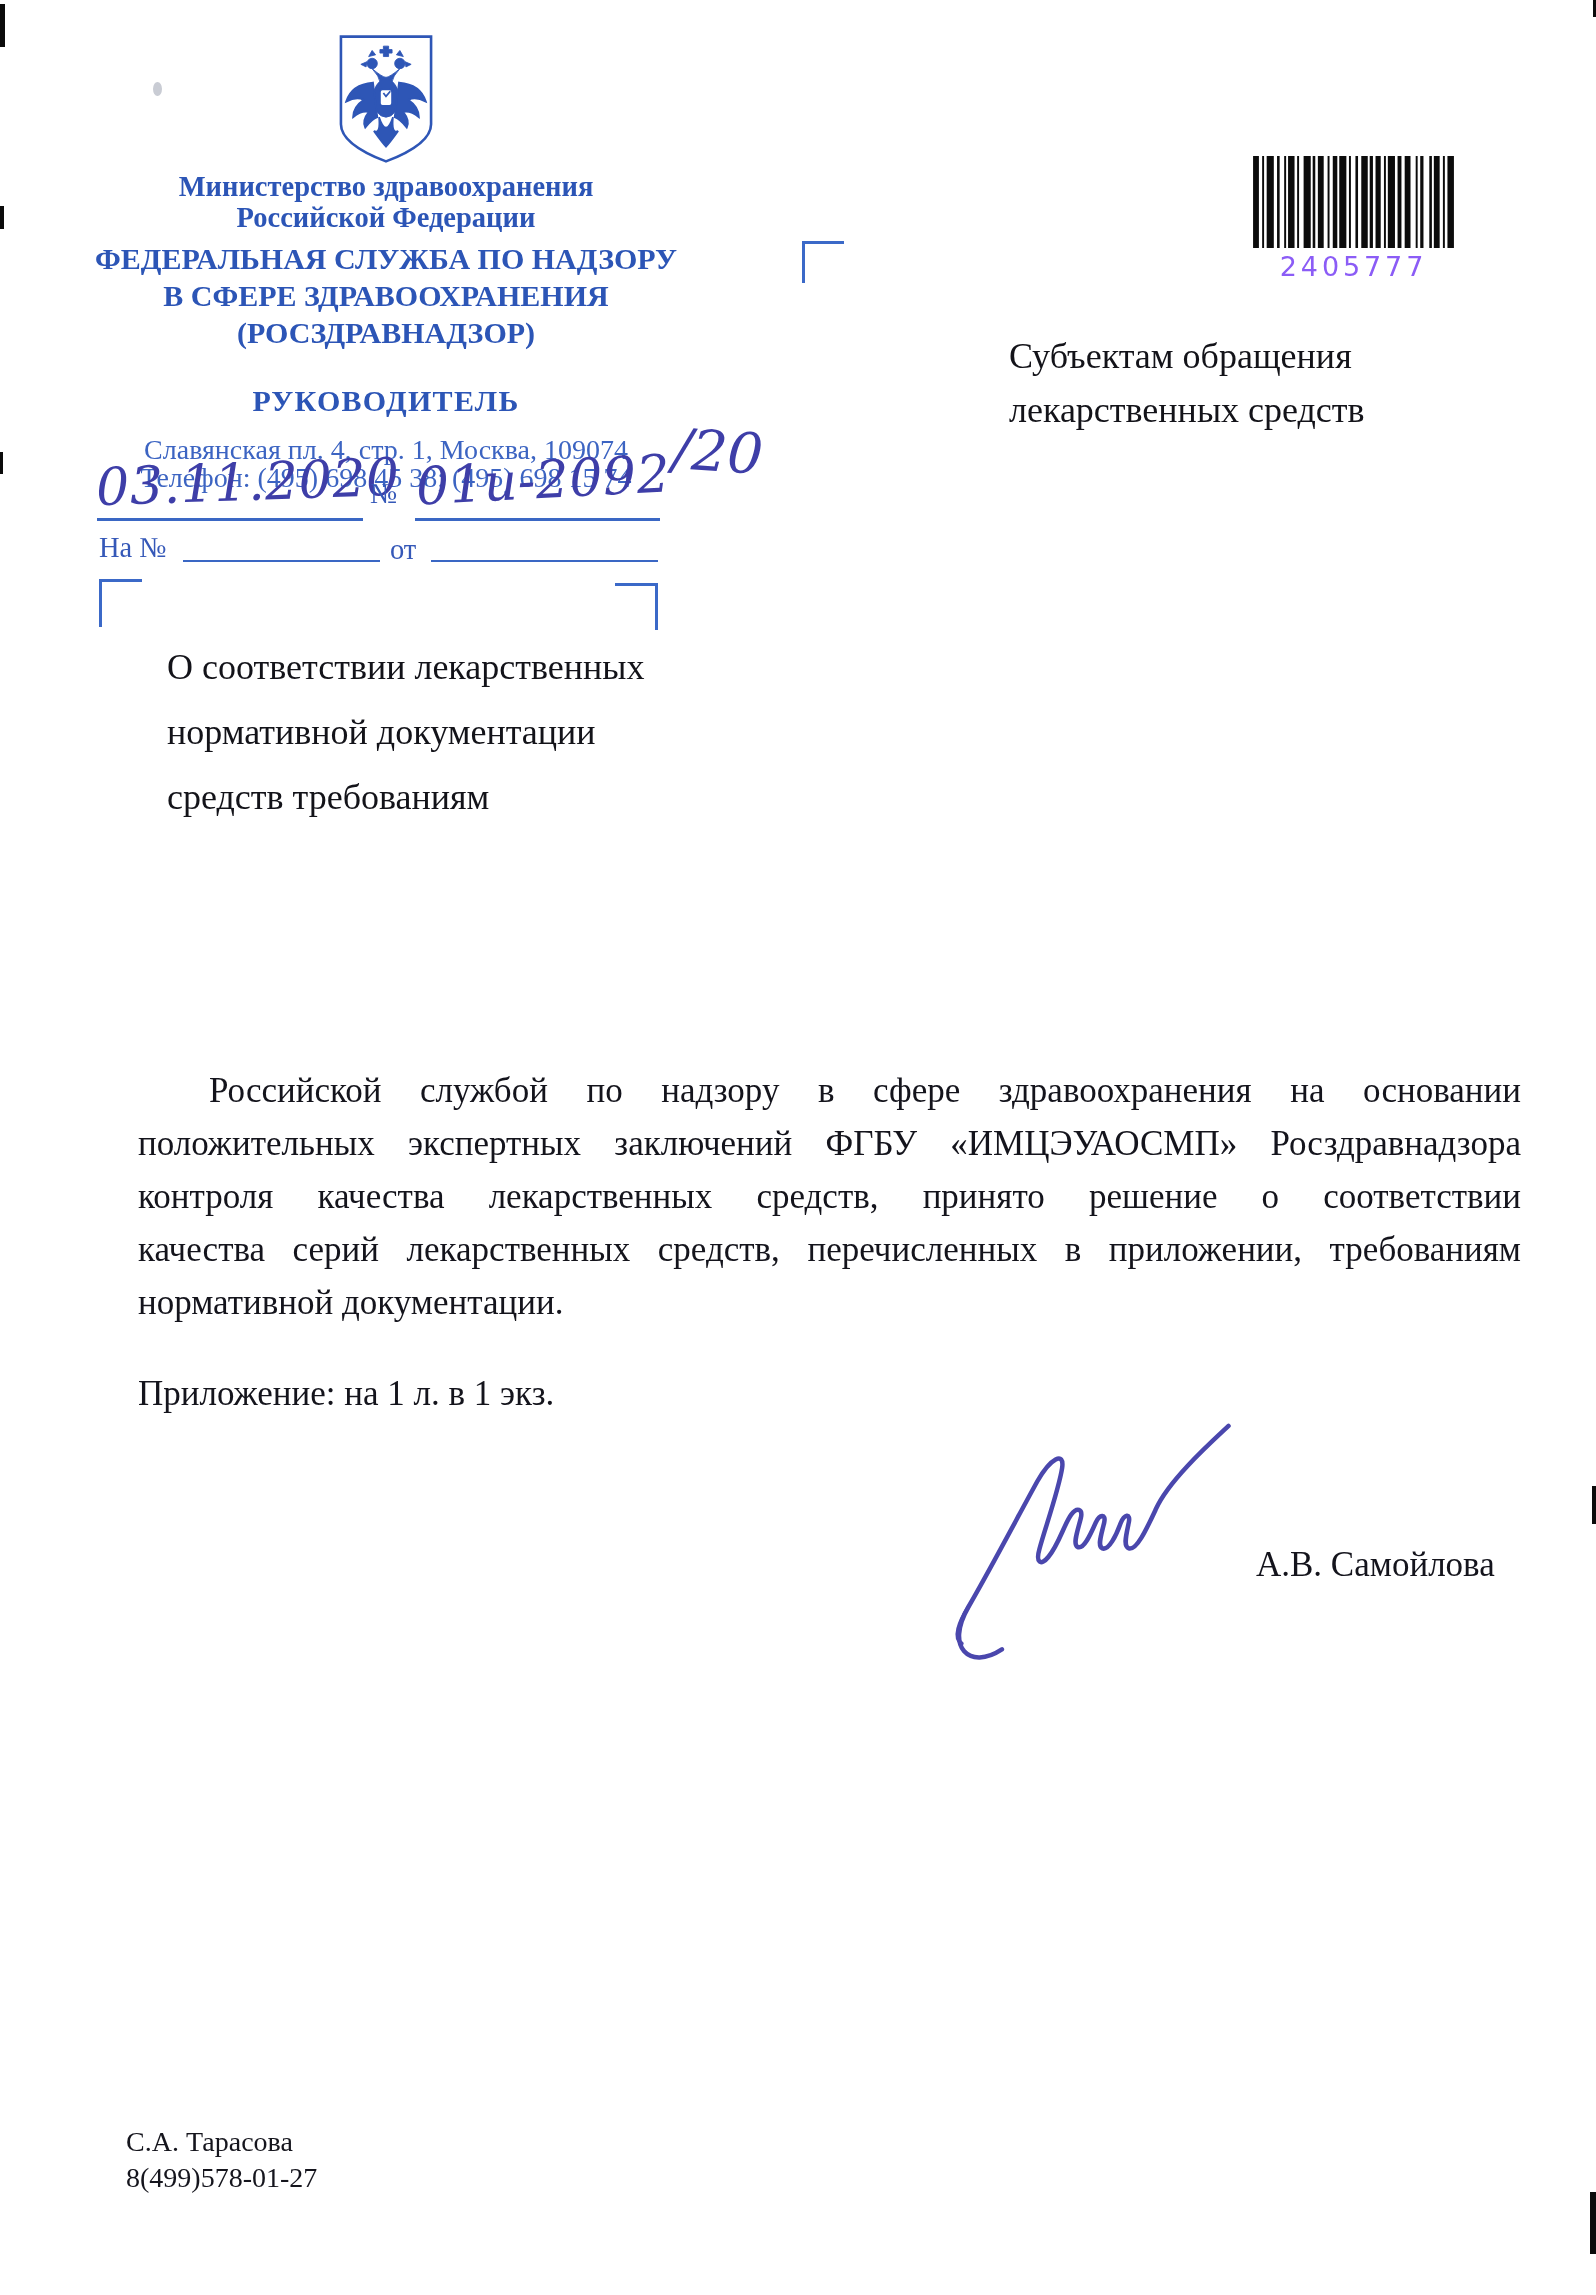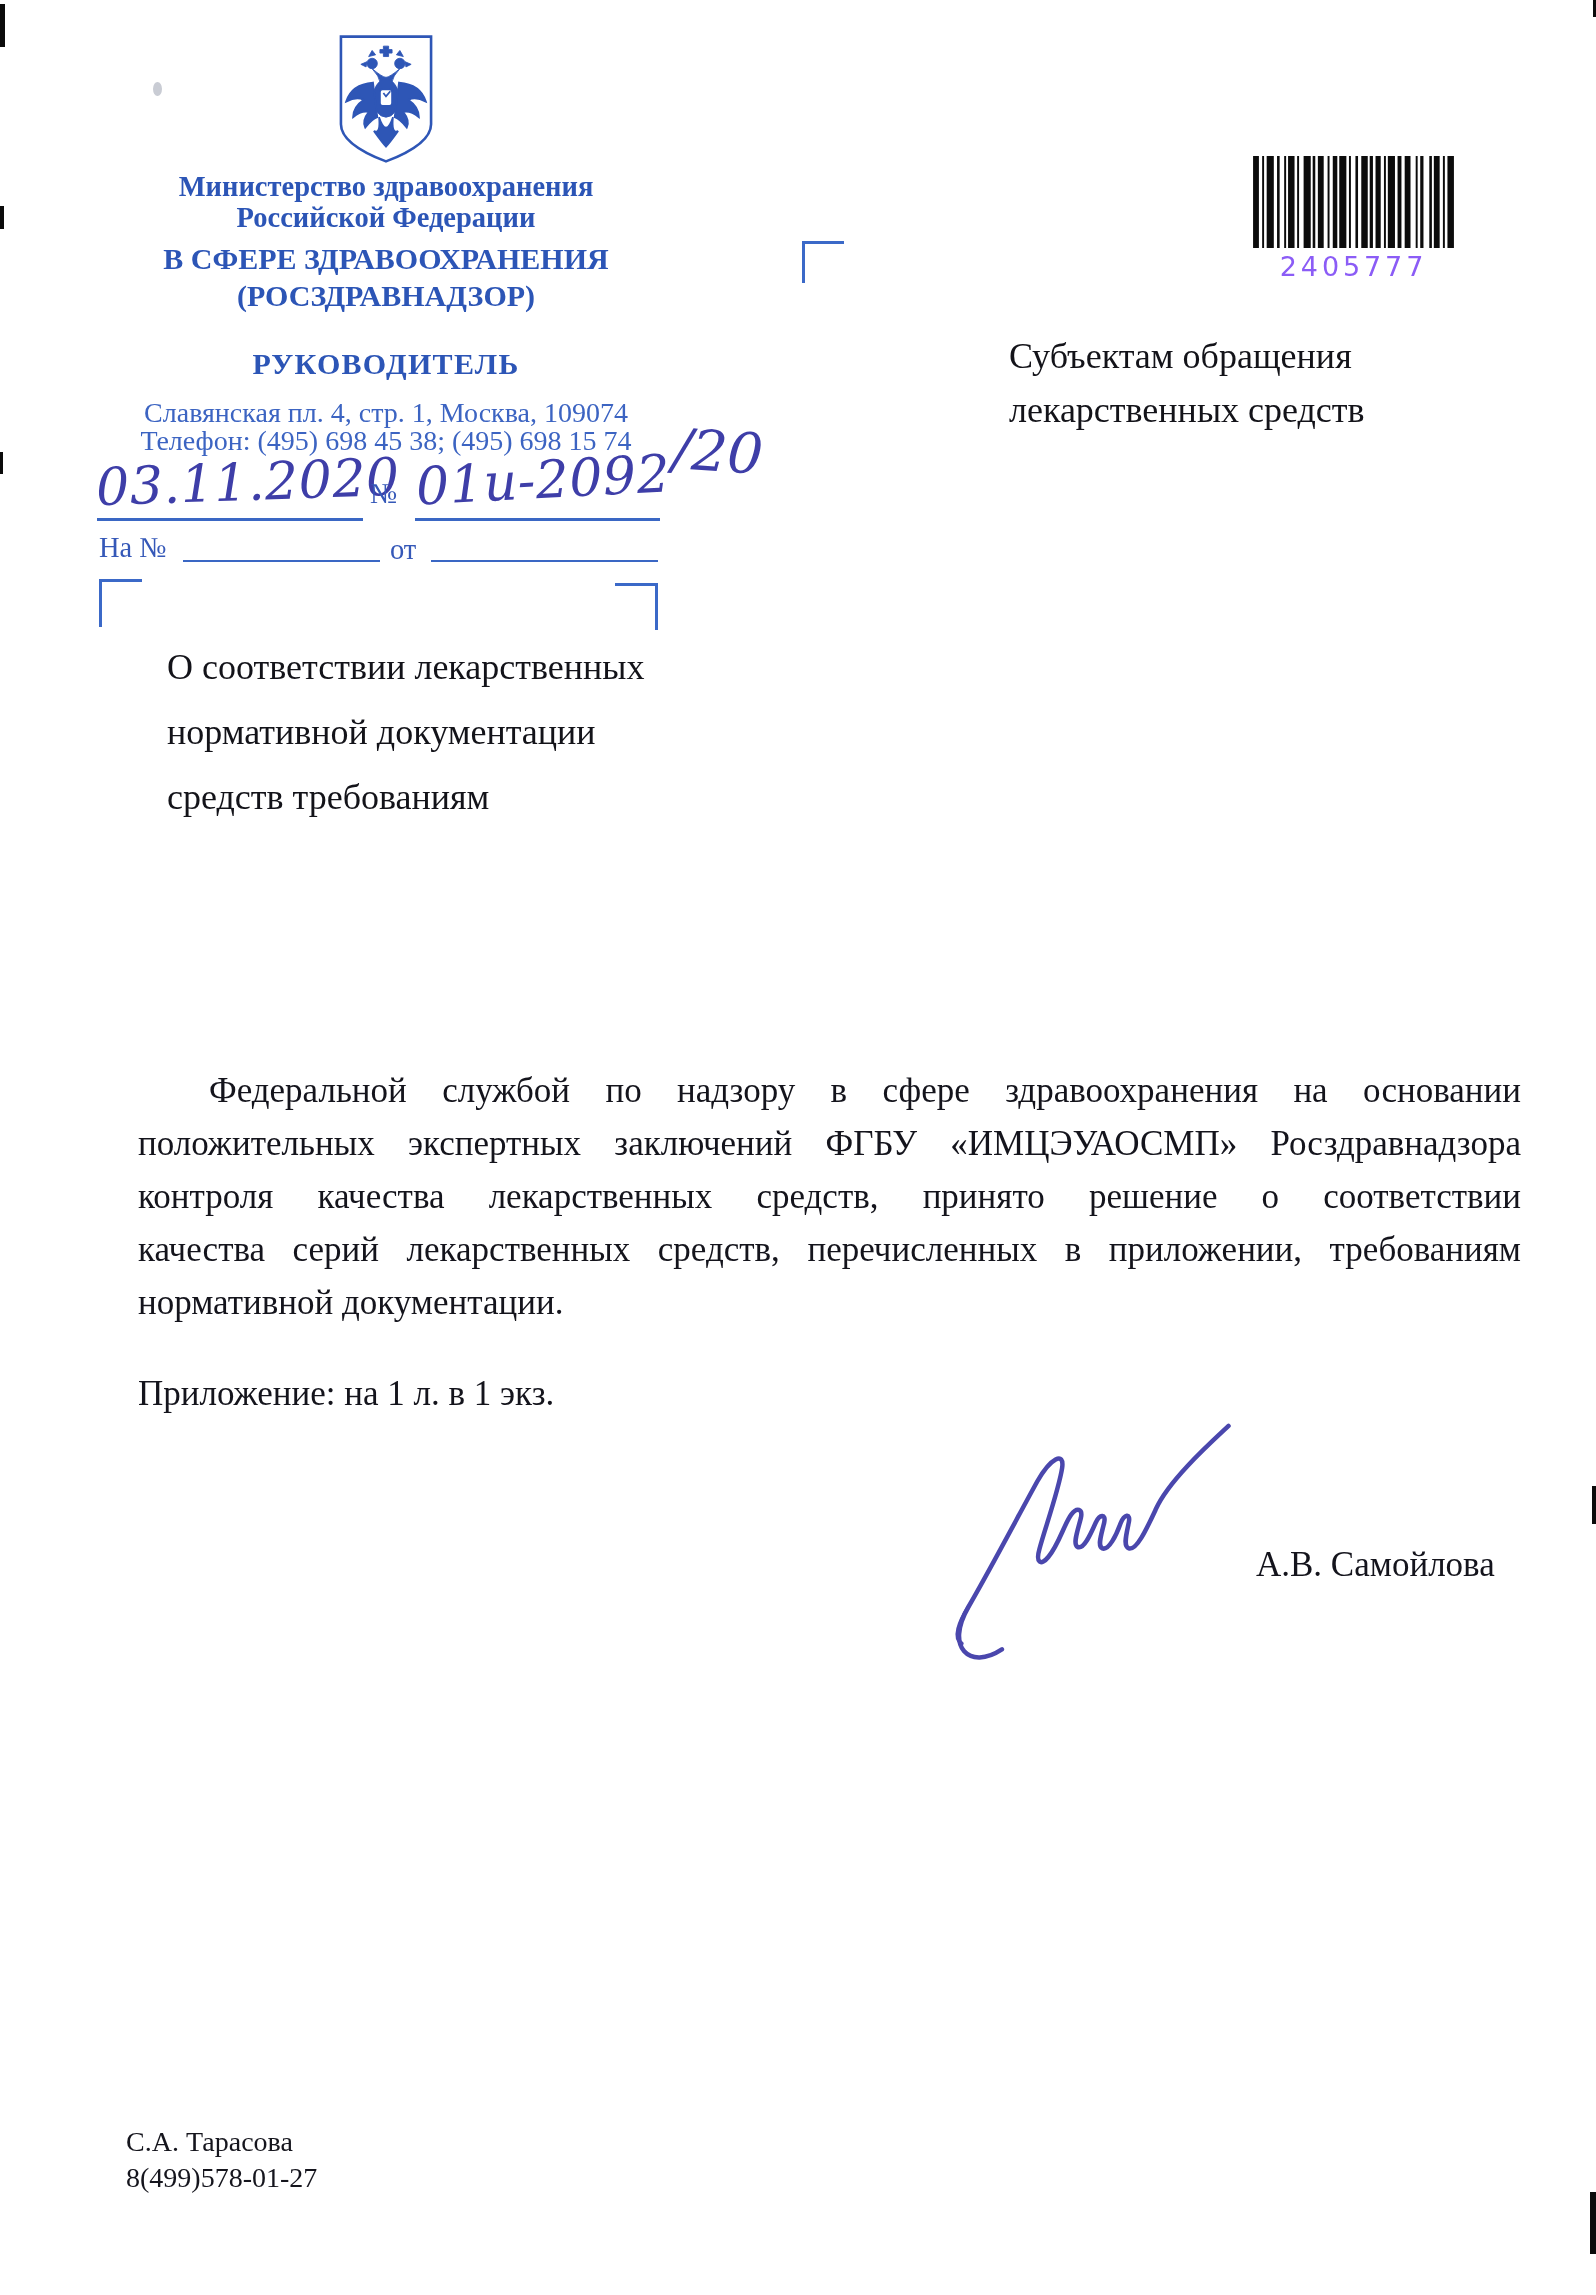--- a/index.html
+++ b/index.html
@@ -125,20 +125,21 @@
         <path d="M52,96 Q60,120 68,96 Q66,116 74,112 Q64,126 60,130 Q56,126 46,112 Q54,116 52,96 Z" stroke-width="2"></path>
         <rect x="53" y="64" width="14" height="19" rx="3" fill="#ffffff" stroke-width="2"></rect>
         <path d="M57,68 l3,4 5,-6" fill="none" stroke-width="2"></path>
       </g>
     </svg>
     <div class="lh-ministry">
       <div>Министерство здравоохранения</div>
       <div>Российской Федерации</div>
     </div>
     <div class="lh-service">
+      <div>ФЕДЕРАЛЬНАЯ СЛУЖБА ПО НАДЗОРУ</div>
       <div>В СФЕРЕ ЗДРАВООХРАНЕНИЯ</div>
       <div>(РОСЗДРАВНАДЗОР)</div>
     </div>
     <div class="lh-position">РУКОВОДИТЕЛЬ</div>
     <div class="lh-addr">
       <div>Славянская пл. 4, стр. 1, Москва, 109074</div>
       <div>Телефон: (495) 698 45 38; (495) 698 15 74</div>
     </div>
   </div>
 
@@ -170,21 +171,21 @@
     <div>лекарственных средств</div>
   </div>
 
   <div class="subject">
     <div>О соответствии лекарственных</div>
     <div>нормативной документации</div>
     <div>средств требованиям</div>
   </div>
 
   <div class="body-par">
-    <div class="body-line first">Федеральной службой по надзору в сфере здравоохранения на основании</div>
+    <div class="body-line first">Российской службой по надзору в сфере здравоохранения на основании</div>
     <div class="body-line">положительных экспертных заключений ФГБУ «ИМЦЭУАОСМП» Росздравнадзора</div>
     <div class="body-line">контроля качества лекарственных средств, принято решение о соответствии</div>
     <div class="body-line">качества серий лекарственных средств, перечисленных в приложении, требованиям</div>
     <div class="body-line last">нормативной документации.</div>
   </div>
 
   <div class="attachment">Приложение: на 1 л. в 1 экз.</div>
 
   <svg class="signature" width="363" height="259" viewBox="0 0 560 400">
     <path d="M120,365

